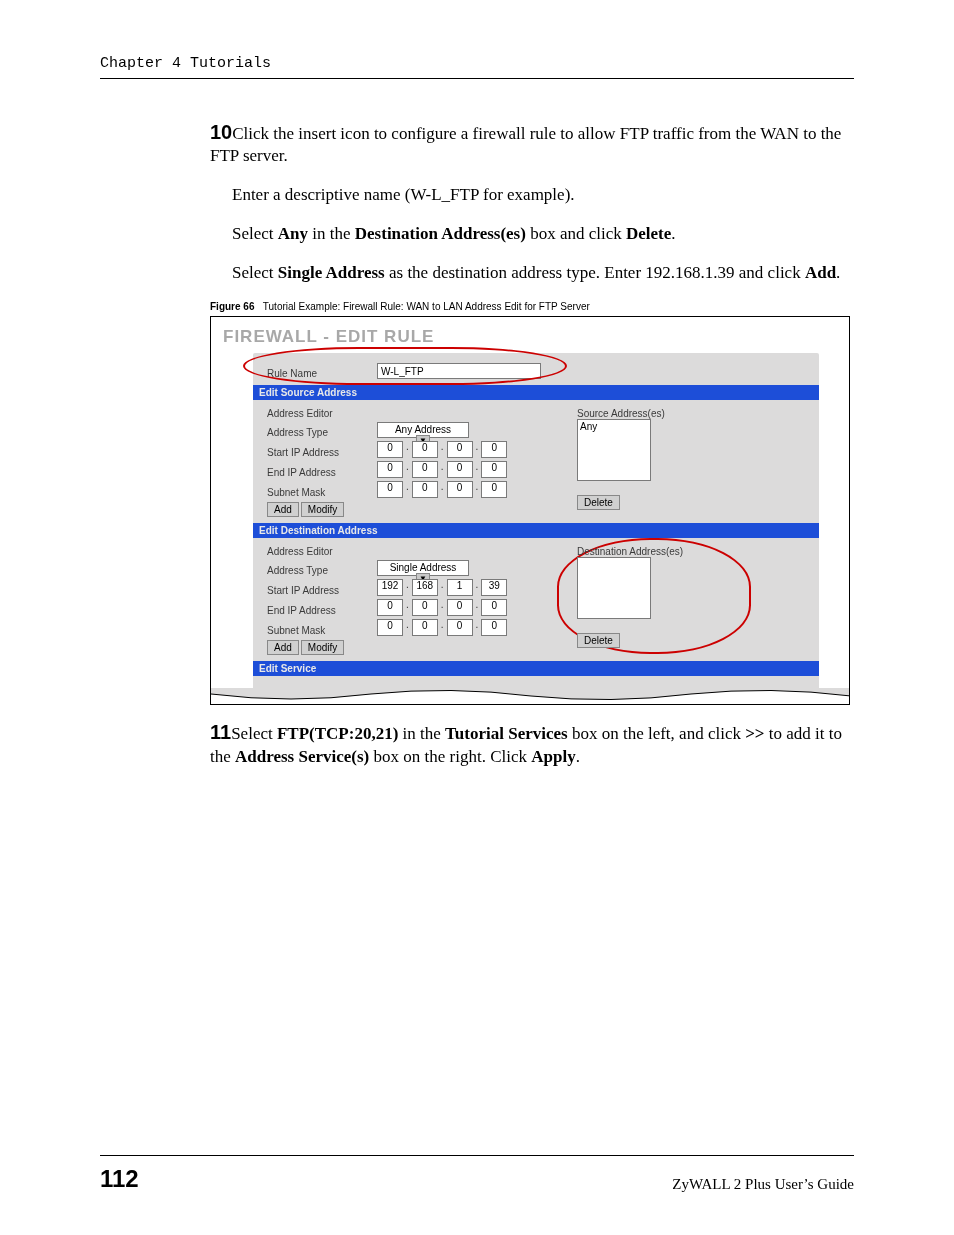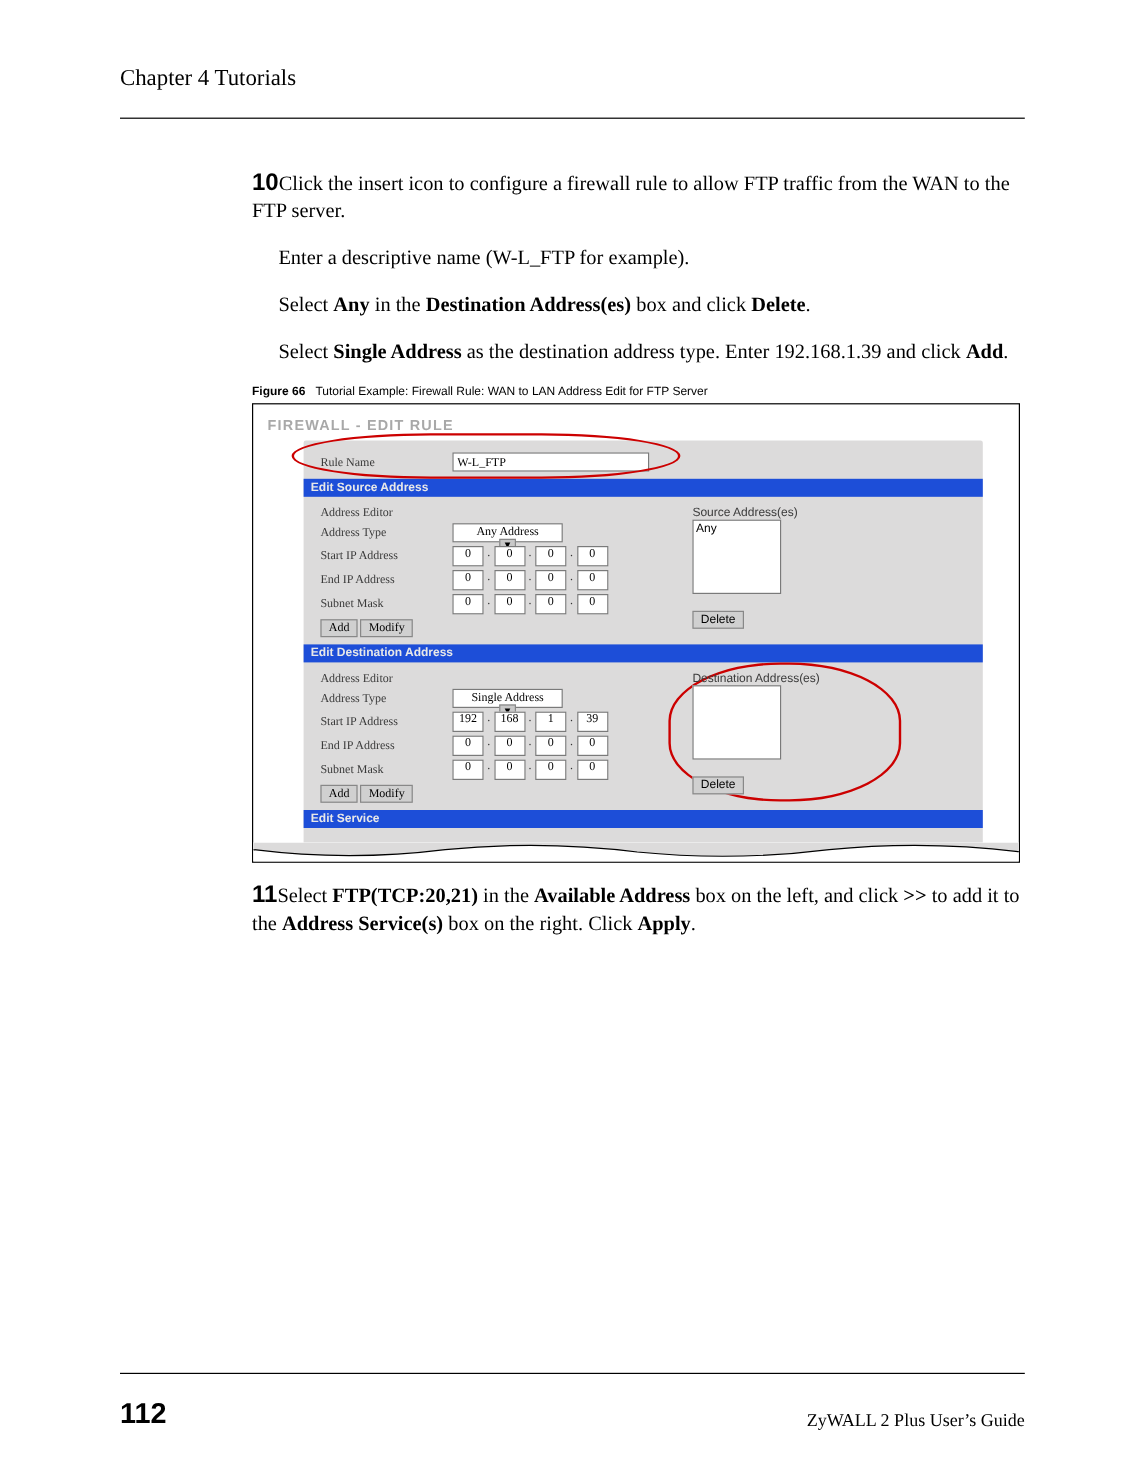--- a/index.html
+++ b/index.html
@@ -11,23 +11,23 @@
     width: 954px;
   }
   .page {
     padding: 55px 100px 40px 100px;
     box-sizing: border-box;
     width: 954px;
     min-height: 1235px;
     position: relative;
   }
   .running-head {
-    font-size: 19px;
-    margin-bottom: 21px;
-    font-family: Liberation Serif, serif;
+    font-size: 15px;
+    margin-bottom: 6px;
+    font-family: Liberation Mono, monospace;
   }
   .rule {
     border: none;
     border-top: 1.5px solid #000;
     margin: 0 0 40px 0;
   }
   .body-block {
     margin-left: 110px;
   }
   .step-num {
@@ -60,21 +60,21 @@
     background: #fff;
     font-family: Verdana, Arial, sans-serif;
     font-size: 10px;
     position: relative;
     overflow: hidden;
   }
   .shot-title {
     font-family: Arial, sans-serif;
     font-weight: bold;
     color: #a8a8a8;
-    font-size: 12px;
+    font-size: 17px;
     letter-spacing: 1px;
     padding: 10px 12px 6px 12px;
   }
   .panel {
     margin: 0 30px 0 42px;
     background: #dcdbdb;
     color: #fff;
     border-radius: 2px;
   }
   .panel-inner{
@@ -83,23 +83,22 @@
   .section-bar {
     background: #1d4ed8;
     color: #e8e8e8;
     font-weight: bold;
     font-size: 10px;
     padding: 2px 6px;
     margin: 6px -14px 8px -14px;
   }
   .row {
     display: flex;
-    align-items: center;
+    align-items: flex-end;
     margin-bottom: 3px;
-    font-family: Liberation Serif, serif;
   }
   .lab {
     flex: 0 0 110px;
     color: #3a3a3a;
     font-size: 10px;
   }
   .ipbox, .tbox, .selbox {
     background: #fff;
     color: #000;
     border: 1px solid #7a7a7a;
@@ -157,21 +156,21 @@
 
   .footer {
     position: absolute;
     bottom: 42px;
     left: 100px;
     right: 100px;
     display: flex;
     justify-content: space-between;
     align-items: flex-end;
     border-top: 1.5px solid #000;
-    padding-top: 20px;
+    padding-top: 9px;
   }
   .pageno {
     font-family: Arial, sans-serif;
     font-weight: bold;
     font-size: 24px;
   }
   .guide {
     font-family: "Times New Roman", serif;
     font-size: 15px;
   }
@@ -348,21 +347,21 @@
 
       <div class="torn">
         <svg viewBox="0 0 640 16" preserveAspectRatio="none">
           <path d="M0,0 L0,6 Q80,16 160,6 Q240,-2 320,8 Q400,16 480,6 Q560,-2 640,8 L640,0 Z" fill="#dcdbdb"></path>
           <path d="M0,6 Q80,16 160,6 Q240,-2 320,8 Q400,16 480,6 Q560,-2 640,8" fill="none" stroke="#000" stroke-width="1"></path>
         </svg>
       </div>
     </div>
 
     <p class="step step-text" style="margin-top:14px;">
-      <span class="step-num">11</span><span>Select </span><b>FTP(TCP:20,21)</b><span> in the </span><b>Available Address</b><span> box on the left, and click </span><b>&gt;&gt;</b><span> to add it to the </span><b>Address Service(s)</b><span> box on the right. Click </span><b>Apply</b><span>.</span>
+      <span class="step-num">11</span><span>Select </span><b>FTP(TCP:20,21)</b><span> in the </span><b>Tutorial Services</b><span> box on the left, and click </span><b>&gt;&gt;</b><span> to add it to the </span><b>Address Service(s)</b><span> box on the right. Click </span><b>Apply</b><span>.</span>
     </p>
   </div>
 
   <div class="footer">
     <div class="pageno">112</div>
     <div class="guide">ZyWALL 2 Plus User’s Guide</div>
   </div>
 </div>
 
 </body></html>

